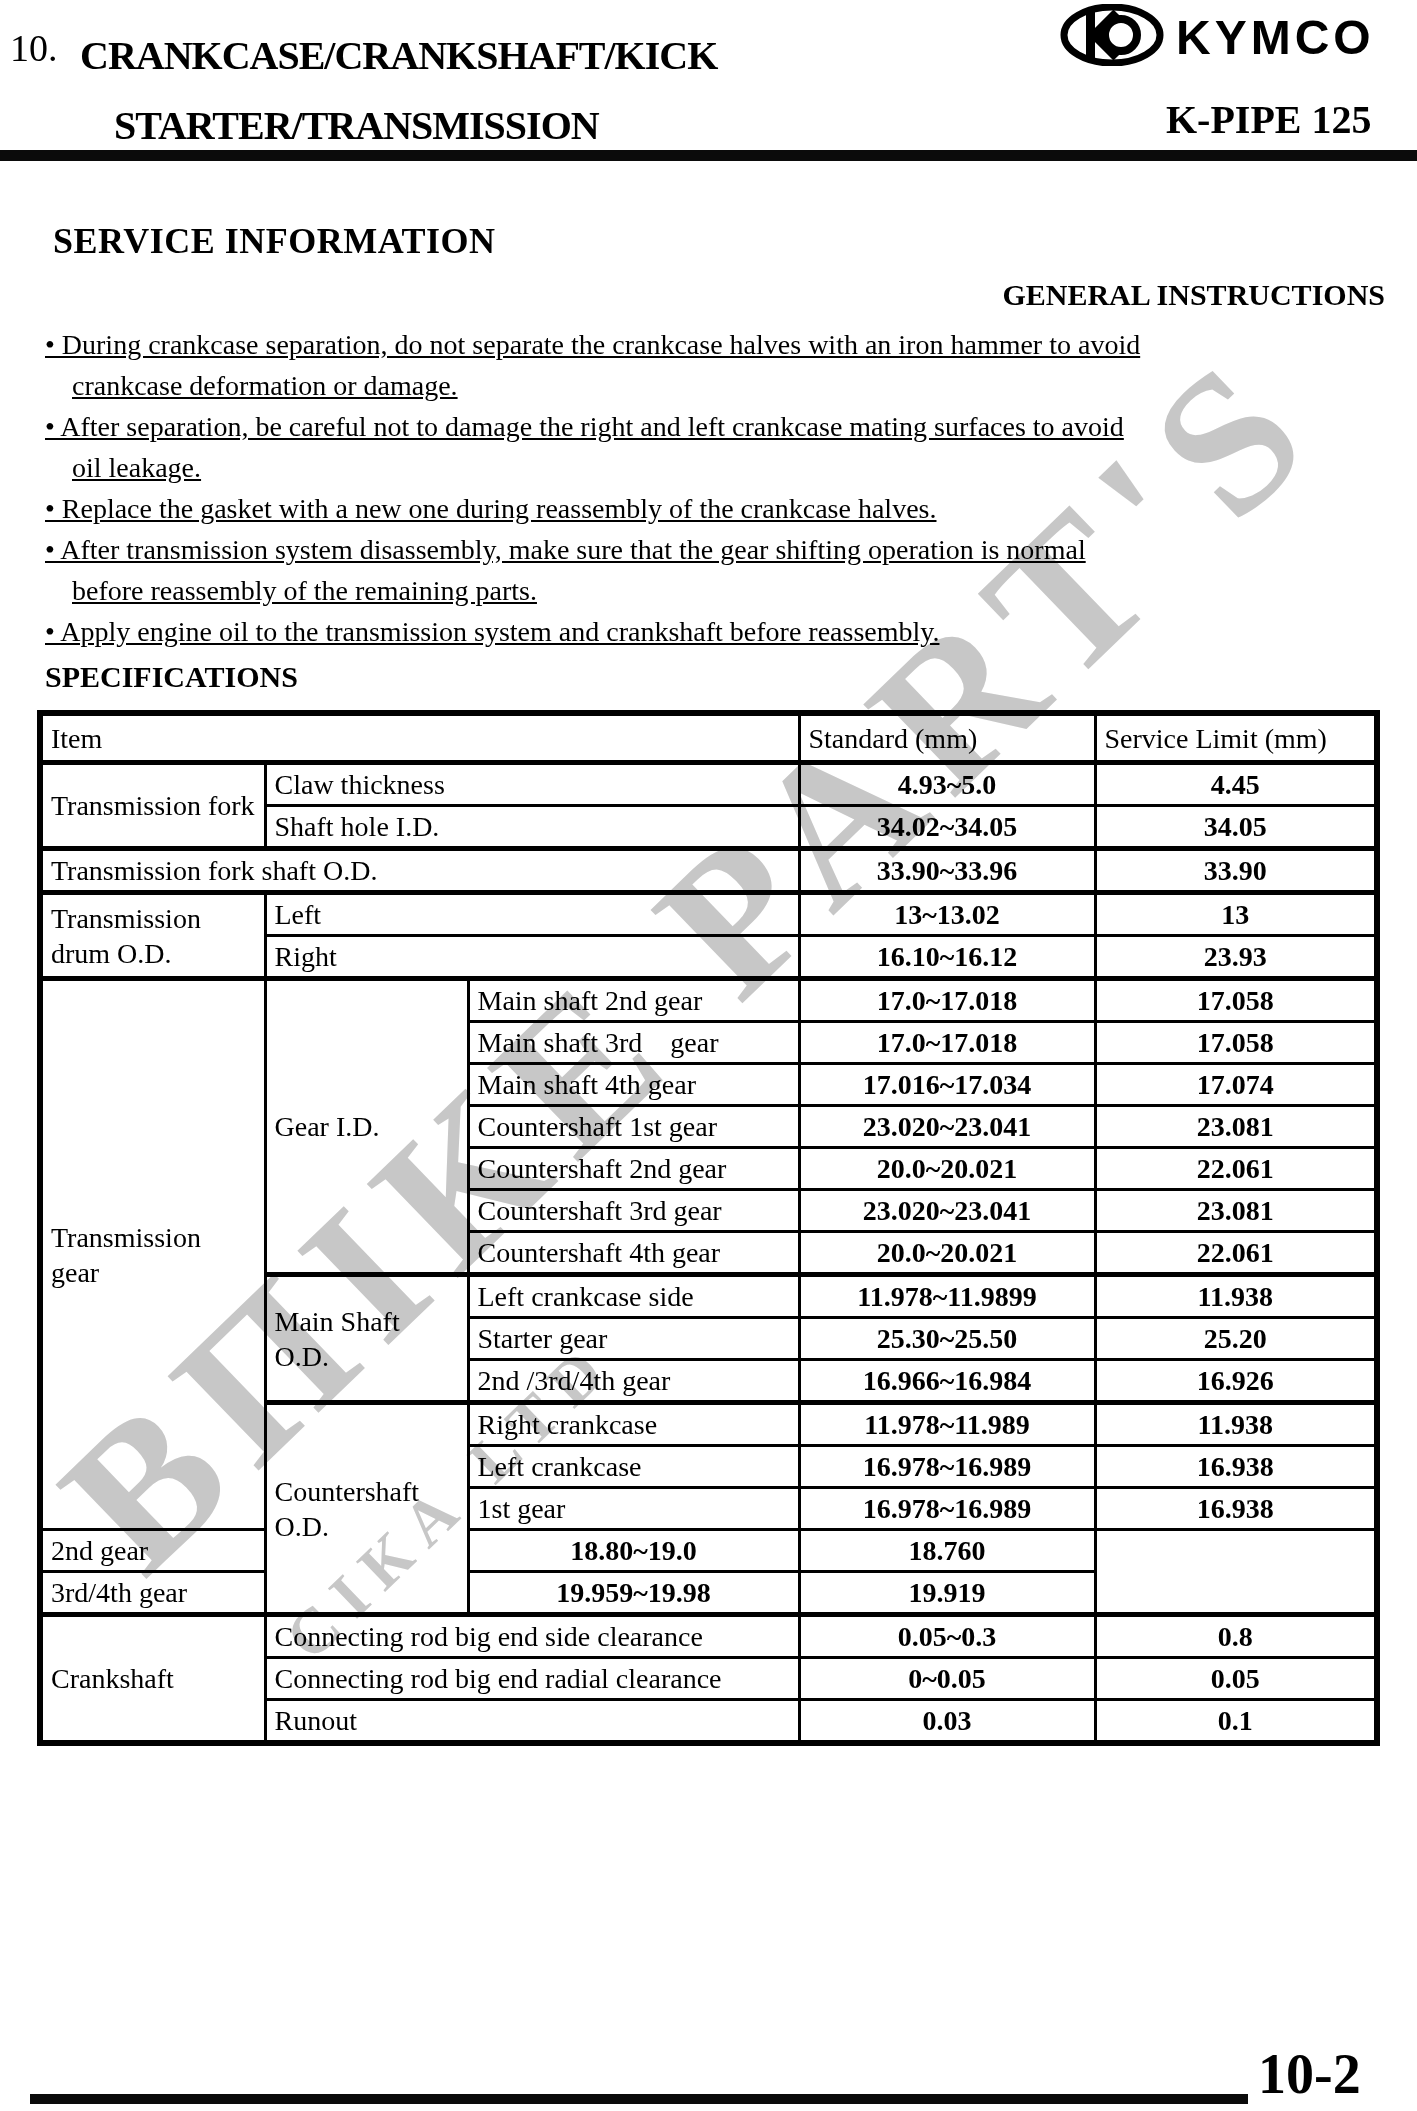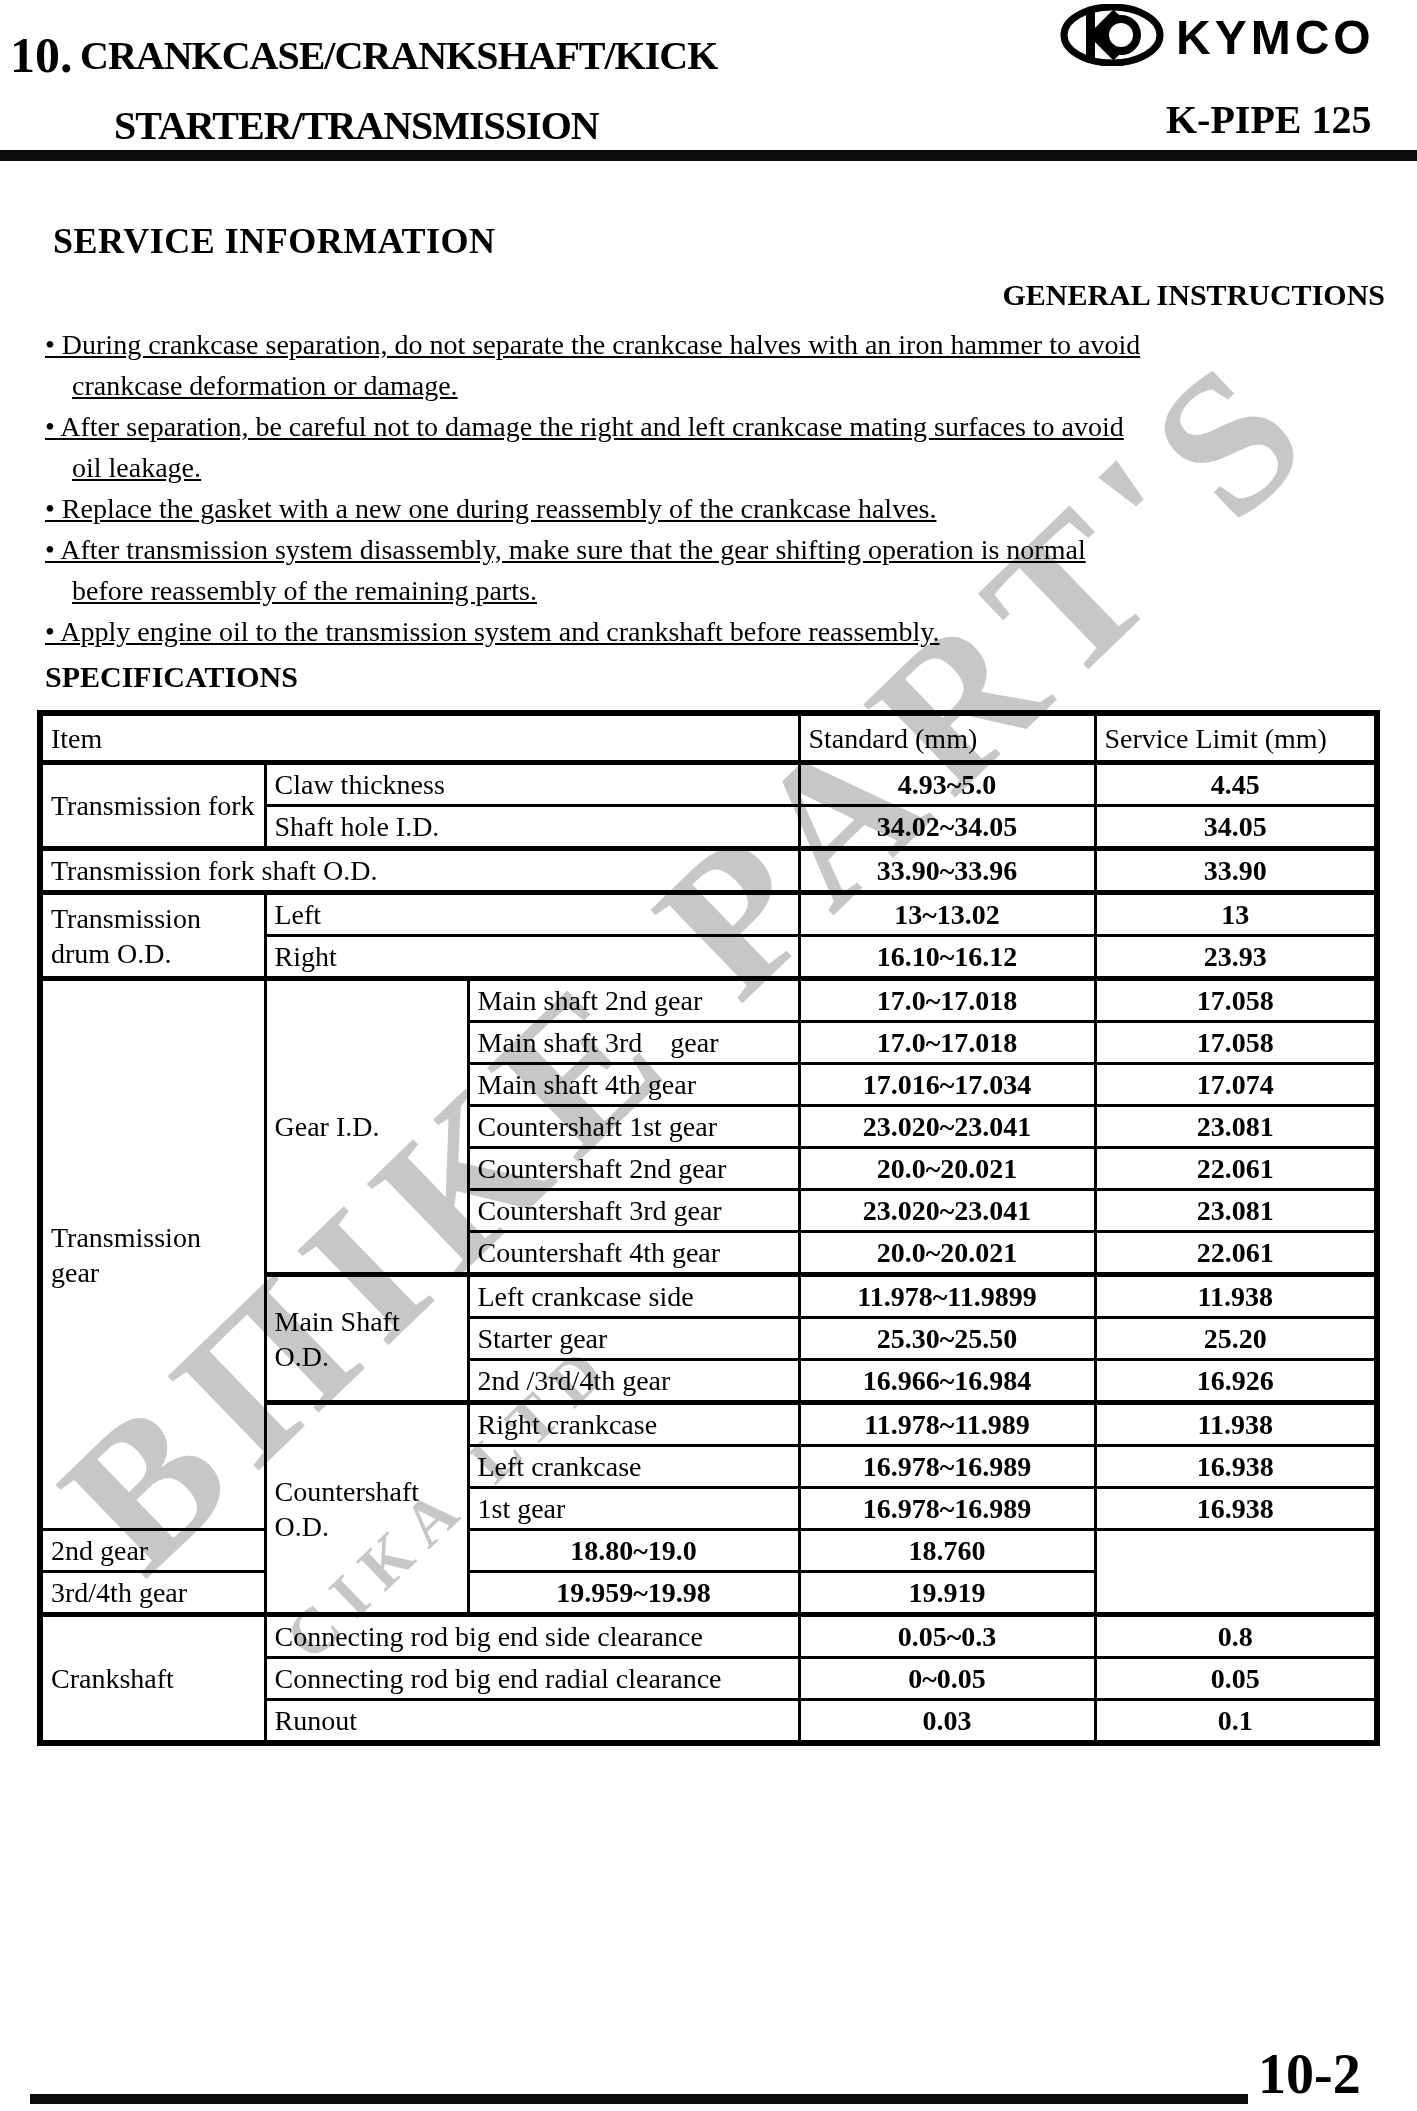--- a/index.html
+++ b/index.html
@@ -12,21 +12,21 @@
            font-size:200px;font-weight:bold;letter-spacing:22px;white-space:nowrap;
            color:#c7c7c7;font-family:"Liberation Serif",serif;}
   .wm-sub{position:absolute;left:450px;top:1500px;z-index:0;
           transform:translate(-50%,-50%) rotate(-44deg);
           font-size:64px;font-weight:bold;letter-spacing:15px;white-space:nowrap;
           color:#c7c7c7;font-family:"Liberation Serif",serif;}
 
   .content{position:absolute;inset:0;z-index:1;}
 
   
-  .chapnum{position:absolute;left:10px;top:26px;font-size:50px;font-weight:bold;}
+  .chapnum{position:absolute;left:10px;top:26px;font-size:38px;font-weight:normal;}
   .title1{position:absolute;left:80px;top:32px;font-size:40px;font-weight:bold;letter-spacing:-1px;}
   .title2{position:absolute;left:114px;top:94px;font-size:40px;font-weight:bold;letter-spacing:-1px;margin-top:8px;}
   .brand{position:absolute;left:1060px;top:4px;display:flex;align-items:center;gap:12px;}
   .brandname{font-family:"Liberation Sans",sans-serif;font-weight:bold;
              font-size:48px;letter-spacing:4px;}
   .model{position:absolute;left:1166px;top:96px;font-size:40px;font-weight:bold;}
   .rule-top{position:absolute;left:0;top:150px;width:1417px;height:11px;background:#0b0b0b;}
 
   
   .main{position:absolute;left:45px;top:212px;width:1340px;}

